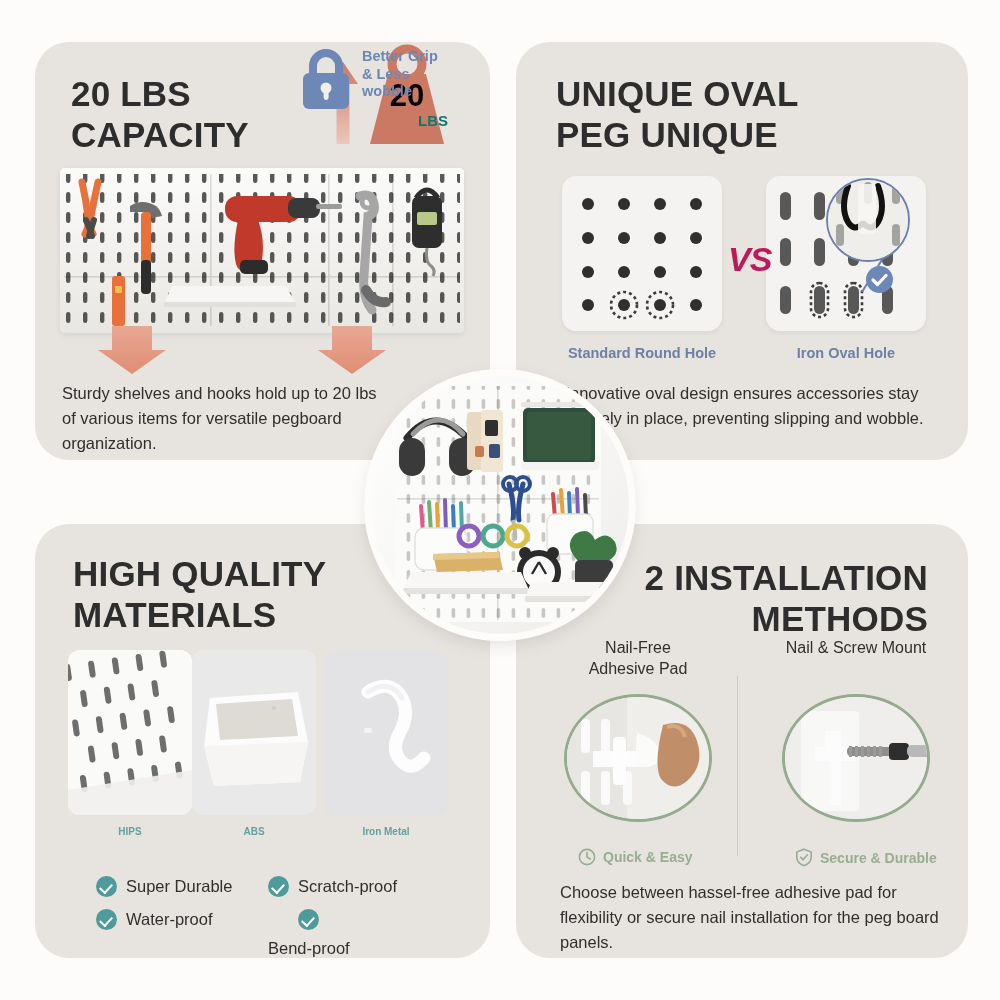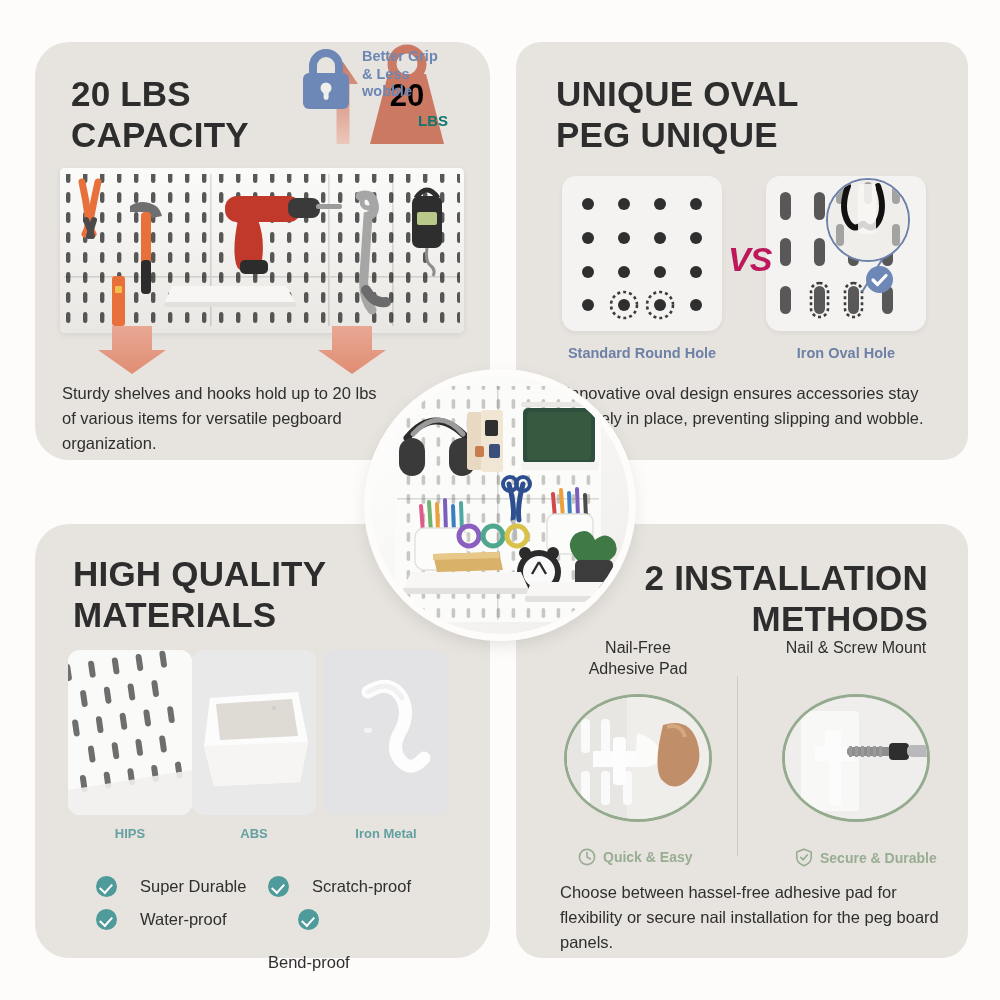--- a/index.html
+++ b/index.html
@@ -10,23 +10,23 @@
     overflow: hidden;
   }
   .page { position: relative; width: 1000px; height: 1000px; }
 
   .card {
     position: absolute;
     background: #e7e4df;
     border-radius: 34px;
   }
   #card-tl { left: 35px;  top: 42px;  width: 455px; height: 418px; }
-  #card-tr { left: 516px; top: 42px;  width: 452px; height: 418px; border-radius: 25px; }
+  #card-tr { left: 516px; top: 42px;  width: 452px; height: 418px; }
   #card-bl { left: 35px;  top: 524px; width: 455px; height: 434px; }
-  #card-br { left: 516px; top: 524px; width: 452px; height: 434px; border-radius: 26px; }
+  #card-br { left: 516px; top: 524px; width: 452px; height: 434px; }
 
   .headline {
     font-size: 35px; font-weight: 700; color: #2d2d2d;
     letter-spacing: .2px; line-height: 1.17;
   }
   .desc {
     font-size: 16.5px; color: #2f2f2f; line-height: 1.52;
   }
 
   
@@ -95,27 +95,27 @@
   #card-bl .headline { position:absolute; left: 38px; top: 30px; }
   .mat-tile {
     position:absolute; top: 650px; width: 124px; height: 165px;
     border-radius: 12px; overflow:hidden;
   }
   #mat-1 { left: 68px;  background: linear-gradient(150deg,#fbfbfb,#eceae7); }
   #mat-2 { left: 192px; background: linear-gradient(150deg,#e9e9ea,#dfdfe1); }
   #mat-3 { left: 324px; background: linear-gradient(150deg,#e4e4e6,#d9d9dc); }
   .mat-label {
     position:absolute; top: 826px; width: 124px; text-align:center;
-    font-size: 13px; color:#63a0a0; font-weight:600;
+    font-size: 10px; color:#63a0a0; font-weight:600;
   }
   #mat-label-1 { left: 68px; }
   #mat-label-2 { left: 192px; }
   #mat-label-3 { left: 324px; }
   .feat {
-    position:absolute; display:flex; align-items:center; gap:23px;
+    position:absolute; display:flex; align-items:center; gap:9px;
     font-size: 16.5px; color:#2f2f2f;
   }
   .feat-dot {
     width: 21px; height: 21px; border-radius:50%; background:#4f9a9a;
     flex:0 0 auto; position:relative;
   }
   .feat-dot::after {
     content:""; position:absolute; left:6px; top:4.5px;
     width:6px; height:10px; border:solid #fff; border-width:0 2.2px 2.2px 0;
     transform: rotate(42deg);

